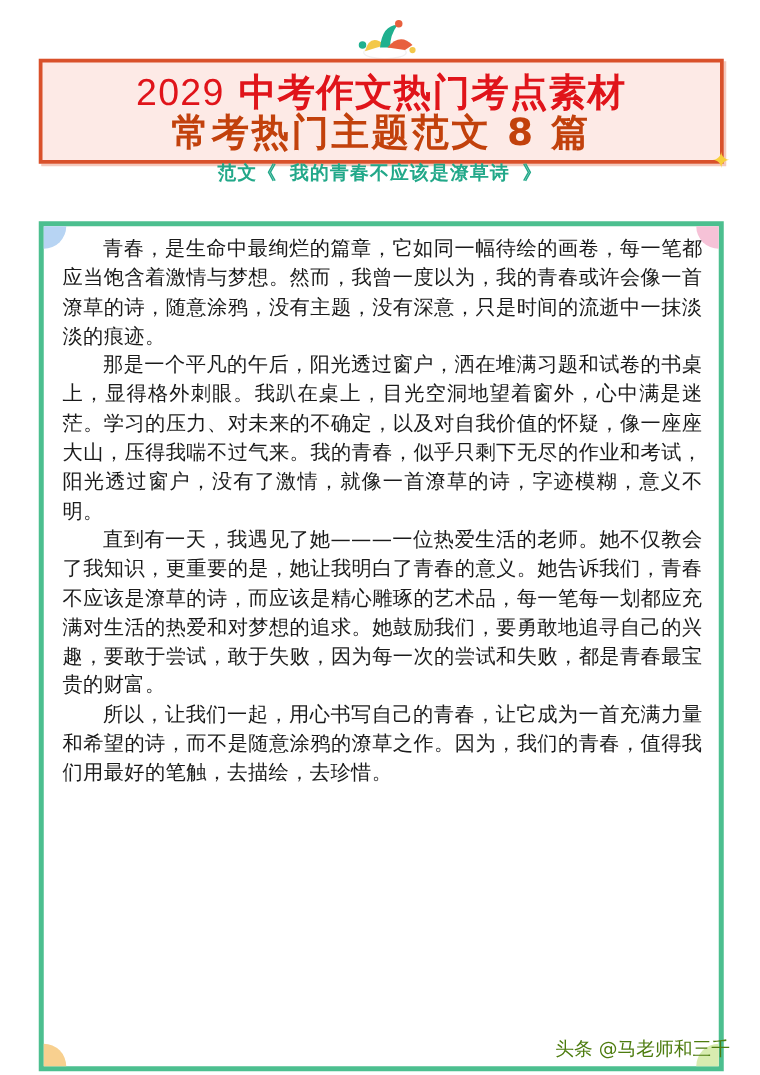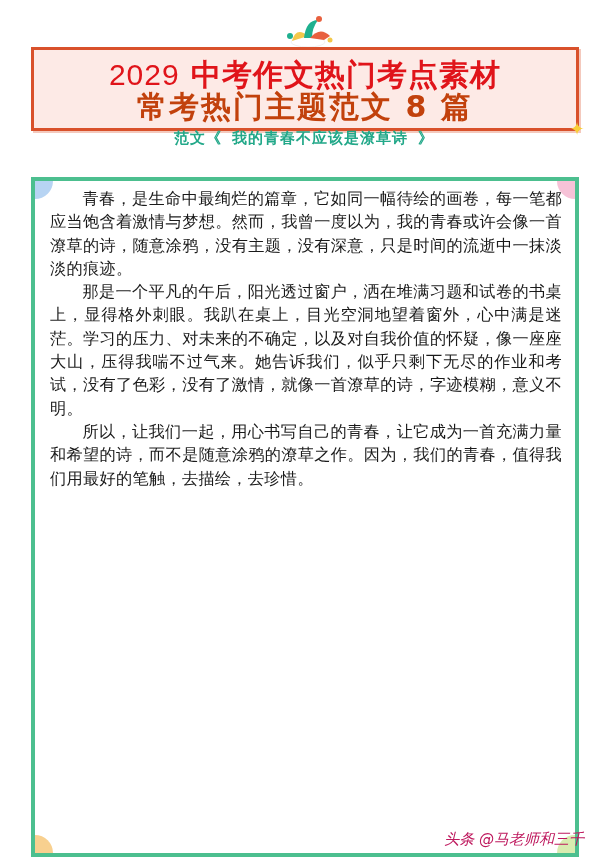--- a/index.html
+++ b/index.html
@@ -120,24 +120,23 @@
     }
     .essay p {
       margin: 0;
       text-indent: 2em;
     }
     .watermark {
       position: absolute;
       right: 24px;
       top: 829px;
       font-size: 15px;
-      color: #be185d;
+      color: #4d7c0f;
       line-height: 20px;
       white-space: nowrap;
-      font-style: italic;
     }
   </style>
 </head>
 <body>
 
 <div class="jester">
   <svg width="60" height="34" viewBox="0 0 60 34">
     <ellipse cx="30" cy="28" rx="17" ry="5" fill="#ffffff" stroke="#f1f1f1"></ellipse>
     <path d="M14 27 Q18 12 30 22 Z" fill="#f3c84a"></path>
     <path d="M26 24 Q28 6 40 6 Q34 14 34 24 Z" fill="#1fb08f"></path>
@@ -159,18 +158,19 @@
 
 <div class="subtitle">范文《 我的青春不应该是潦草诗 》</div>
 
 <div class="content-box">
   <div class="corner tl"></div>
   <div class="corner tr"></div>
   <div class="corner bl"></div>
   <div class="corner br"></div>
   <div class="essay">
     <p>青春，是生命中最绚烂的篇章，它如同一幅待绘的画卷，每一笔都应当饱含着激情与梦想。然而，我曾一度以为，我的青春或许会像一首潦草的诗，随意涂鸦，没有主题，没有深意，只是时间的流逝中一抹淡淡的痕迹。</p>
-    <p>那是一个平凡的午后，阳光透过窗户，洒在堆满习题和试卷的书桌上，显得格外刺眼。我趴在桌上，目光空洞地望着窗外，心中满是迷茫。学习的压力、对未来的不确定，以及对自我价值的怀疑，像一座座大山，压得我喘不过气来。她告诉我们，似乎只剩下无尽的作业和考试，没有了色彩，没有了激情，就像一首潦草的诗，字迹模糊，意义不明。</p>
+    <p>那是一个平凡的午后，阳光透过窗户，洒在堆满习题和试卷的书桌上，显得格外刺眼。我趴在桌上，目光空洞地望着窗外，心中满是迷茫。学习的压力、对未来的不确定，以及对自我价值的怀疑，像一座座大山，压得我喘不过气来。我的青春，似乎只剩下无尽的作业和考试，阳光透过窗户，没有了激情，就像一首潦草的诗，字迹模糊，意义不明。</p>
+    <p>直到有一天，我遇见了她———一位热爱生活的老师。她不仅教会了我知识，更重要的是，她让我明白了青春的意义。她告诉我们，青春不应该是潦草的诗，而应该是精心雕琢的艺术品，每一笔每一划都应充满对生活的热爱和对梦想的追求。她鼓励我们，要勇敢地追寻自己的兴趣，要敢于尝试，敢于失败，因为每一次的尝试和失败，都是青春最宝贵的财富。</p>
     <p>所以，让我们一起，用心书写自己的青春，让它成为一首充满力量和希望的诗，而不是随意涂鸦的潦草之作。因为，我们的青春，值得我们用最好的笔触，去描绘，去珍惜。</p>
   </div>
 </div>
 
 <div class="watermark">头条 @马老师和三千</div>
 
 </body></html>

